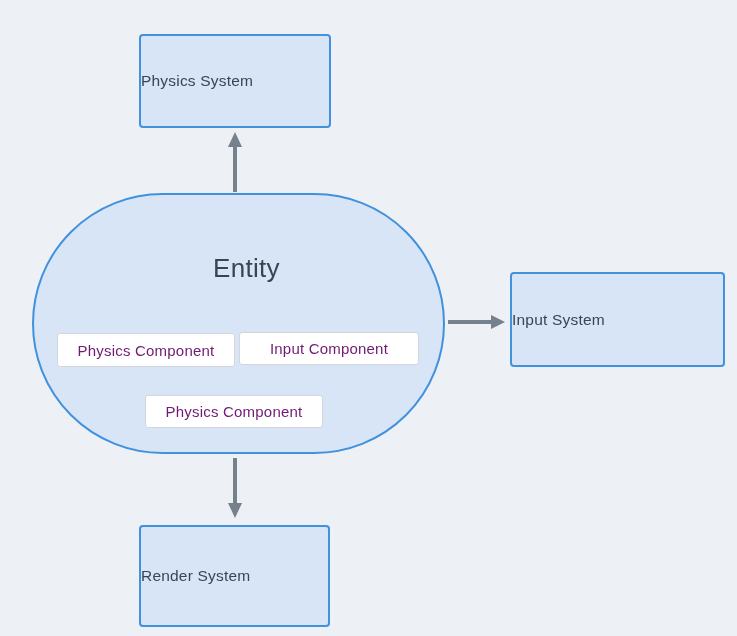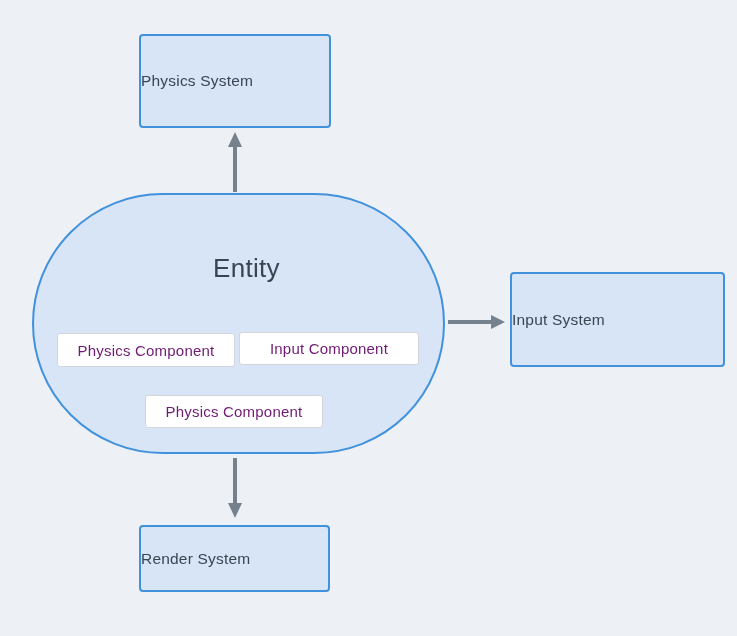--- a/index.html
+++ b/index.html
@@ -23,21 +23,21 @@
     border-radius: 4px;
     display: flex;
     align-items: center;
     font-size: 15.5px;
     font-weight: 500;
     letter-spacing: 0.2px;
     color: #3b4552;
   }
   .sys-physics { left: 139px; top: 34px;  width: 192px; height: 94px; }
   .sys-input   { left: 510px; top: 272px; width: 215px; height: 95px; }
-  .sys-render  { left: 139px; top: 525px; width: 191px; height: 67px; }
+  .sys-render  { left: 139px; top: 525px; width: 191px; height: 102px; }
   .entity {
     position: absolute;
     left: 32px; top: 193px;
     width: 413px; height: 261px;
     background: #d7e5f6;
     border: 2px solid #4191dd;
     border-radius: 131px;
   }
   .entity-label {
     position: absolute;

